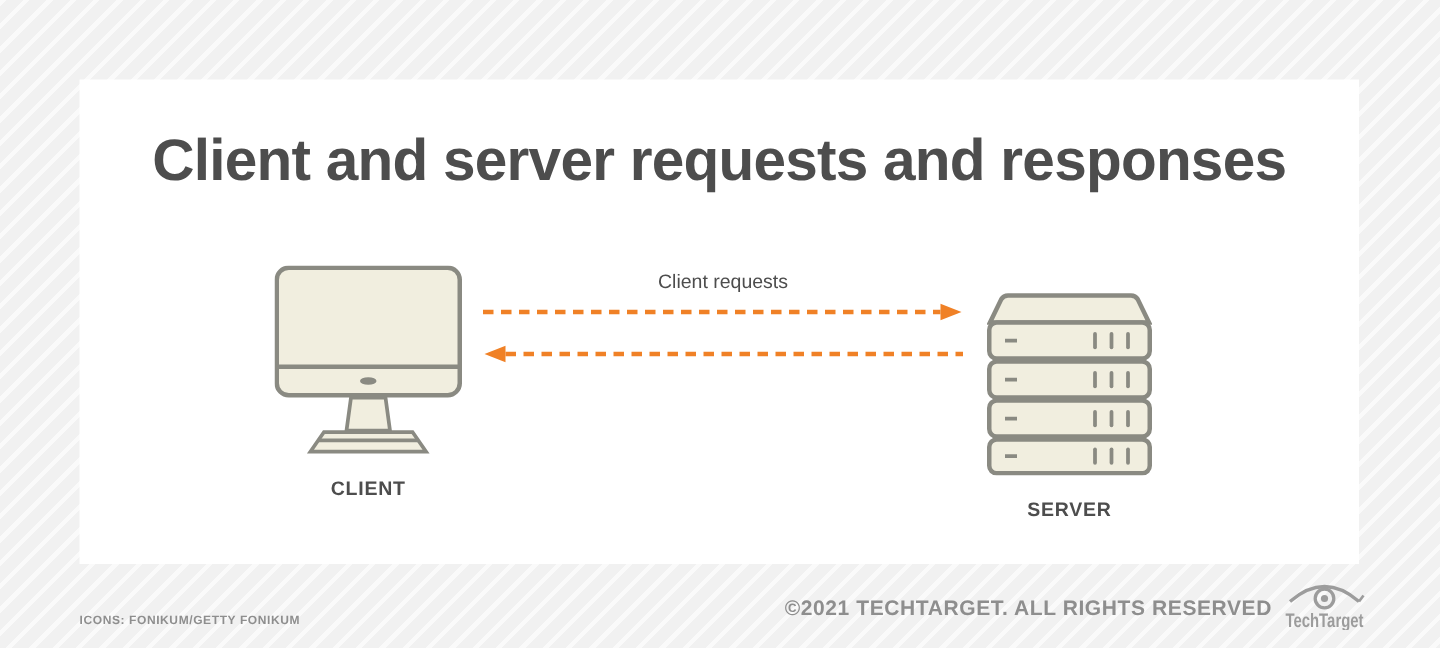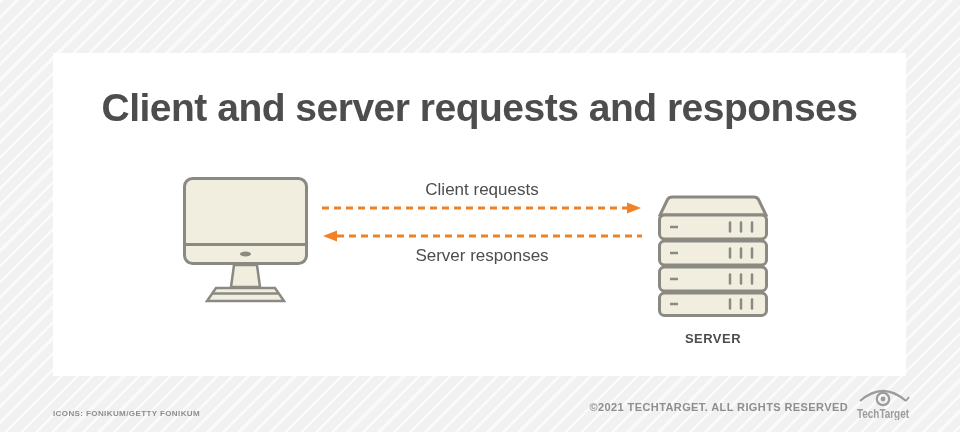--- a/index.html
+++ b/index.html
@@ -36,40 +36,40 @@
   .node-label{
     margin-top:10px;text-align:center;
     font-size:13px;font-weight:700;letter-spacing:0.5px;
     color:var(--text-dark);
   }
   .shape-fill{fill:var(--icon-fill);stroke:var(--icon-stroke);}
   .shape-line{stroke:var(--icon-stroke);fill:none;}
   .shape-solid{fill:var(--icon-stroke);}
   .arrow-label{
     position:absolute;left:269px;width:320px;text-align:center;
-    font-size:17px;color:var(--text-dark);
+    font-size:13px;color:var(--text-dark);
   }
   .request-label{top:127px;}
   .response-label{top:193px;}
   .arrow-svg{position:absolute;left:269px;width:320px;height:12px;}
   .request-arrow{top:149px;}
   .response-arrow{top:177px;}
   .arrow-stroke{stroke:var(--accent-orange);}
   .arrow-fill{fill:var(--accent-orange);}
   .footer-credit{
     position:absolute;left:53px;top:409px;
     font-size:8px;font-weight:700;letter-spacing:0.4px;
     color:var(--footer-gray);
   }
   .footer-right{
     position:absolute;right:50px;top:386px;
     display:flex;align-items:flex-end;gap:8px;
   }
   .footer-copy{
-    font-size:11px;font-weight:700;letter-spacing:0.4px;
+    font-size:14px;font-weight:700;letter-spacing:0.4px;
     color:var(--footer-gray);
     margin-bottom:7px;white-space:nowrap;margin-left:47px;
   }
   .logo-stroke{stroke:var(--logo-gray);fill:none;}
   .logo-fill{fill:var(--logo-gray);}
   .logo-text{
     fill:var(--logo-gray);
     font-family:"Liberation Sans",sans-serif;
     font-size:13px;font-weight:700;
   }
@@ -83,20 +83,21 @@
 
   <div class="icon-wrap client-wrap">
     <svg width="125" height="126" viewBox="0 0 125 126">
       <rect class="shape-fill" x="1.5" y="1.5" width="122" height="85" rx="8" stroke-width="3"></rect>
       <line class="shape-line" x1="1.5" y1="67.5" x2="123.5" y2="67.5" stroke-width="3"></line>
       <ellipse class="shape-solid" cx="62.5" cy="77" rx="5.5" ry="2.5"></ellipse>
       <path class="shape-fill" d="M51,88 L74,88 L77,110 L48,110 Z" stroke-width="2.5"></path>
       <path class="shape-fill" d="M33,111 L92,111 L101,124 L24,124 Z" stroke-width="2.5"></path>
       <line class="shape-line" x1="29" y1="116.5" x2="96" y2="116.5" stroke-width="2.5"></line>
     </svg>
+    <div class="node-label">CLIENT</div>
   </div>
 
   <div class="icon-wrap server-wrap">
     <svg width="110" height="122" viewBox="0 0 110 122">
       <path class="shape-fill" d="M14,2 L96,2 Q99,2 100.5,4.5 L108,20 L2,20 L9.5,4.5 Q11,2 14,2 Z" stroke-width="3"></path>
       <g>
         <rect class="shape-fill" x="1.5" y="20" width="107" height="24" rx="5" stroke-width="3"></rect>
         <line class="shape-line" x1="12" y1="32" x2="20" y2="32" stroke-width="2.5"></line>
         <line class="shape-line" x1="72" y1="27.5" x2="72" y2="36.5" stroke-width="2.5" stroke-linecap="round"></line>
         <line class="shape-line" x1="83" y1="27.5" x2="83" y2="36.5" stroke-width="2.5" stroke-linecap="round"></line>
@@ -132,21 +133,20 @@
   <svg class="arrow-svg request-arrow" viewBox="0 0 320 12">
     <line class="arrow-stroke" x1="0" y1="6" x2="305" y2="6" stroke-width="3" stroke-dasharray="7 5"></line>
     <polygon class="arrow-fill" points="305,0.5 319,6 305,11.5"></polygon>
   </svg>
 
   <svg class="arrow-svg response-arrow" viewBox="0 0 320 12">
     <polygon class="arrow-fill" points="15,0.5 1,6 15,11.5"></polygon>
     <line class="arrow-stroke" x1="15" y1="6" x2="320" y2="6" stroke-width="3" stroke-dasharray="7 5"></line>
   </svg>
 
-  <div class="arrow-label response-label">Server responses</div>
 
 </div>
 
 <div class="footer-credit">ICONS: FONIKUM/GETTY FONIKUM</div>
 
 <div class="footer-right">
   <div class="footer-copy">©2021 TECHTARGET. ALL RIGHTS RESERVED</div>
   <svg width="54" height="34" viewBox="0 0 54 34">
     <path class="logo-stroke" d="M4,15 Q27,-5 50,15" stroke-width="2.2"></path>
     <line class="logo-stroke" x1="50" y1="15" x2="53" y2="11" stroke-width="1.8"></line>

